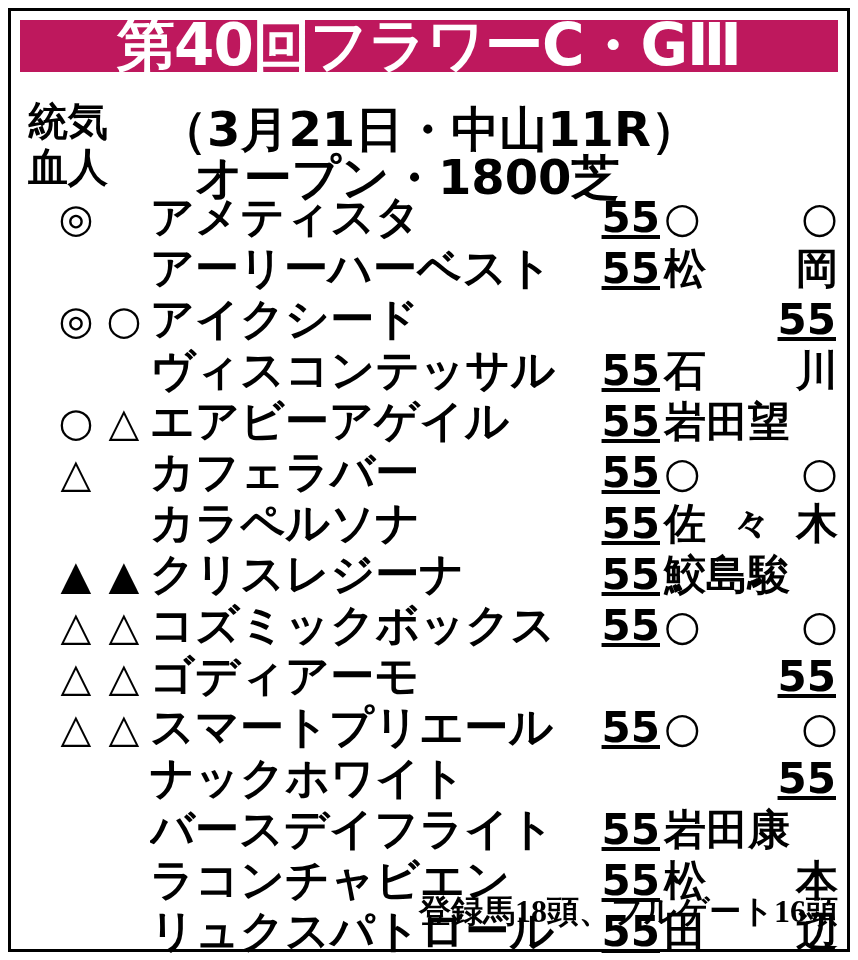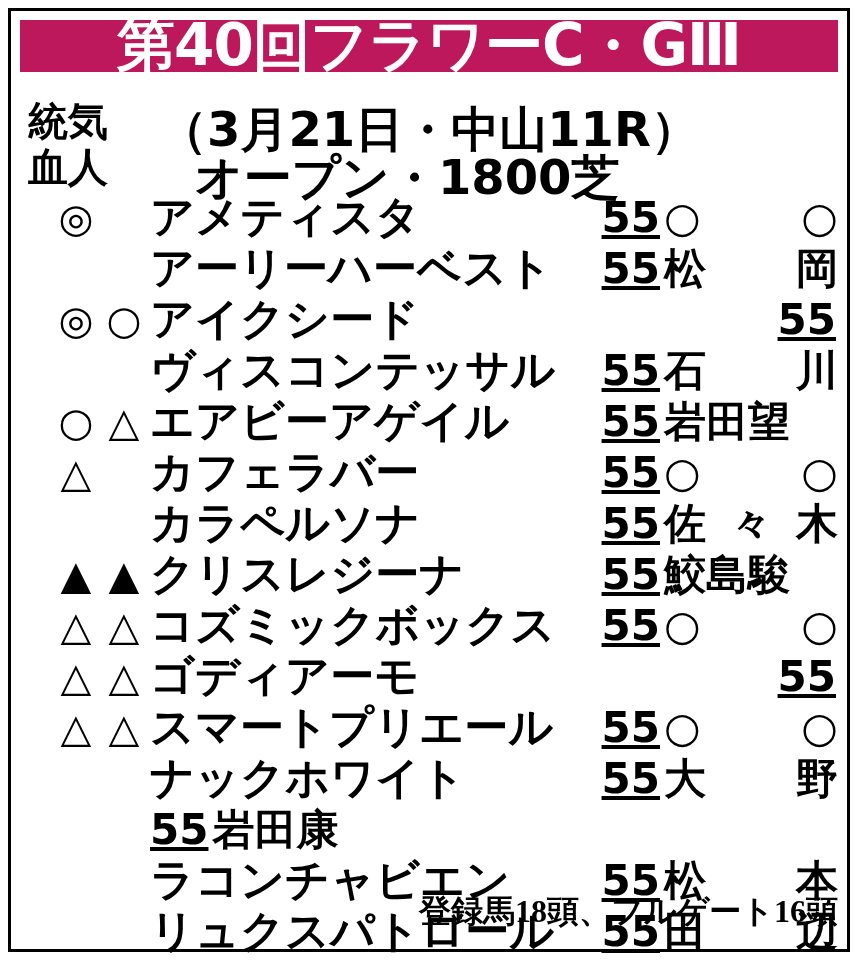--- a/index.html
+++ b/index.html
@@ -265,28 +265,28 @@
       <div class="jockey">○　○</div>
     </div>
 
     <div class="row">
       <div class="marks">
         <span class="mk"></span>
         <span class="mk"></span>
       </div>
       <div class="name">ナックホワイト</div>
       <div class="weight">55</div>
-      <div class="jockey">大　　野</div>
-    </div>
-
-    <div class="row">
-      <div class="marks">
-        <span class="mk"></span>
-        <span class="mk"></span>
-      </div>
+    </div>
+
+    <div class="row">
+      <div class="marks">
+        <span class="mk"></span>
+        <span class="mk"></span>
+      </div>
+      <div class="name">バースデイフライト</div>
       <div class="weight">55</div>
       <div class="jockey plain">岩田康</div>
     </div>
 
     <div class="row">
       <div class="marks">
         <span class="mk"></span>
         <span class="mk"></span>
       </div>
       <div class="name">ラコンチャビエン</div>

